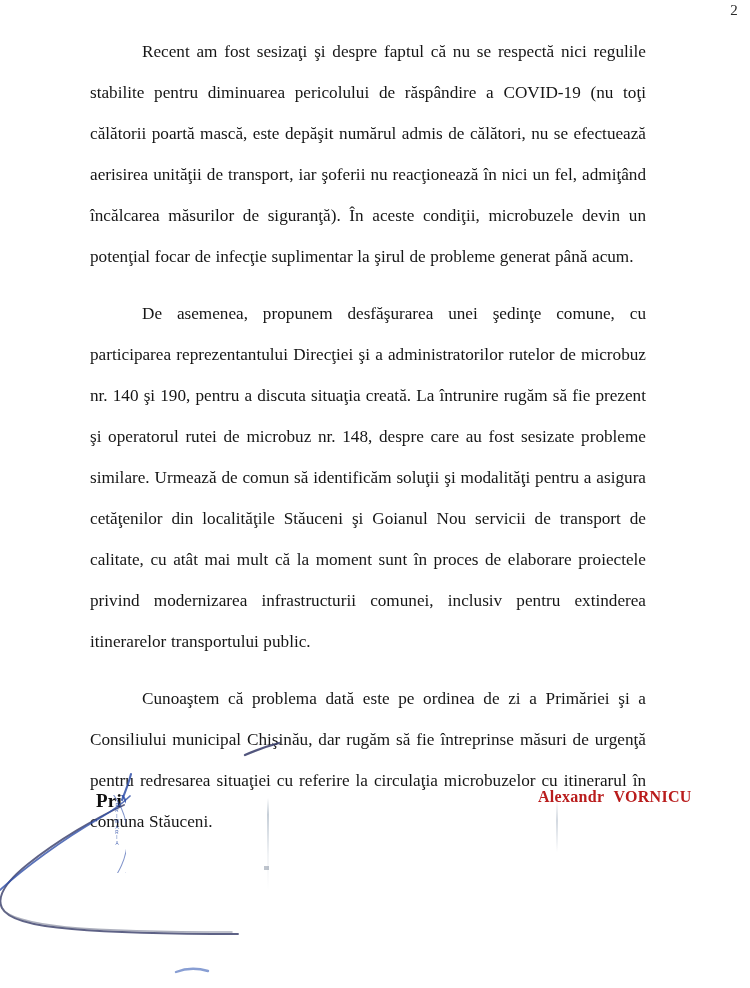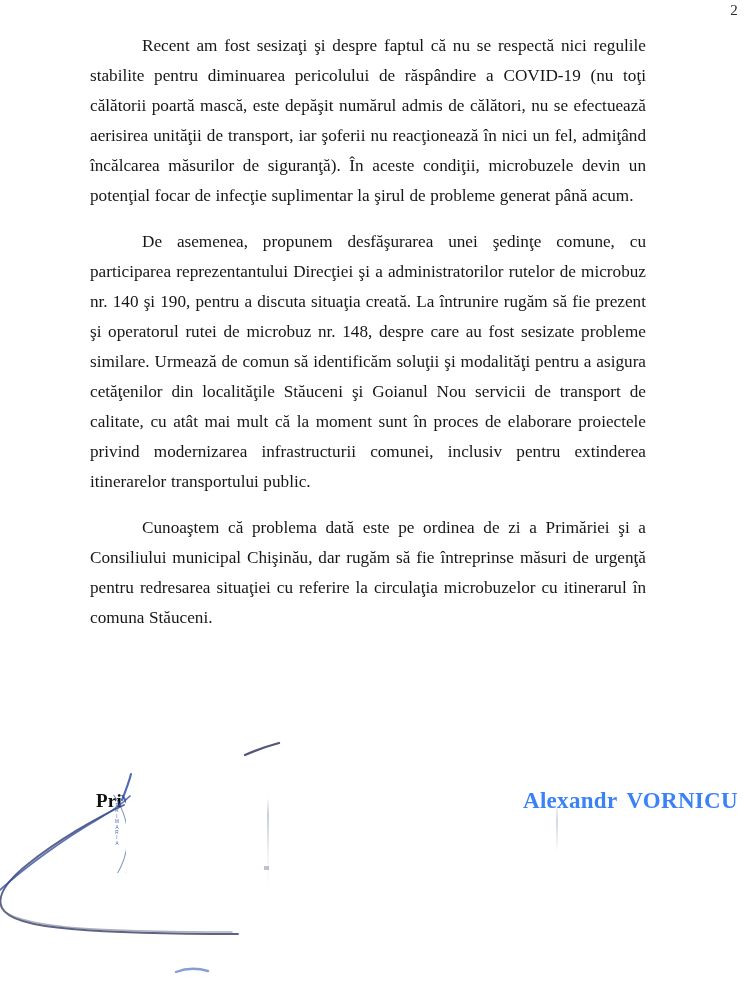--- a/index.html
+++ b/index.html
@@ -34,21 +34,21 @@
     left: 90px;
     top: 31px;
     width: 556px;
   }
   .para {
     margin: 0 0 16px 0;
     text-align: justify;
     text-justify: inter-word;
     text-indent: 52px;
     font-size: 17.2px;
-    line-height: 30px;
+    line-height: 41px;
     color: #161616;
     word-spacing: 0.3px;
     hyphens: none;
   }
   .para:last-child { margin-bottom: 0; }
 
   
   .signature-block {
     position: absolute;
     left: 0;
@@ -62,25 +62,25 @@
     top: 50px;
     font-size: 19px;
     font-weight: bold;
     color: #101010;
     font-family: "Liberation Serif", "DejaVu Serif", serif;
     letter-spacing: 0.2px;
     z-index: 2;
   }
   .sig-name {
     position: absolute;
-    left: 523px;
+    left: 538px;
     top: 48px;
-    font-size: 23px;
+    font-size: 16px;
     font-weight: bold;
-    color: #3b82f6;
+    color: #b91c1c;
     font-family: "Liberation Serif", "DejaVu Serif", serif;
     letter-spacing: 0.3px;
     white-space: nowrap;
   }
   .sig-name .given { margin-right: 9px; }
 
   
   .ink-layer {
     position: absolute;
     left: 0;

